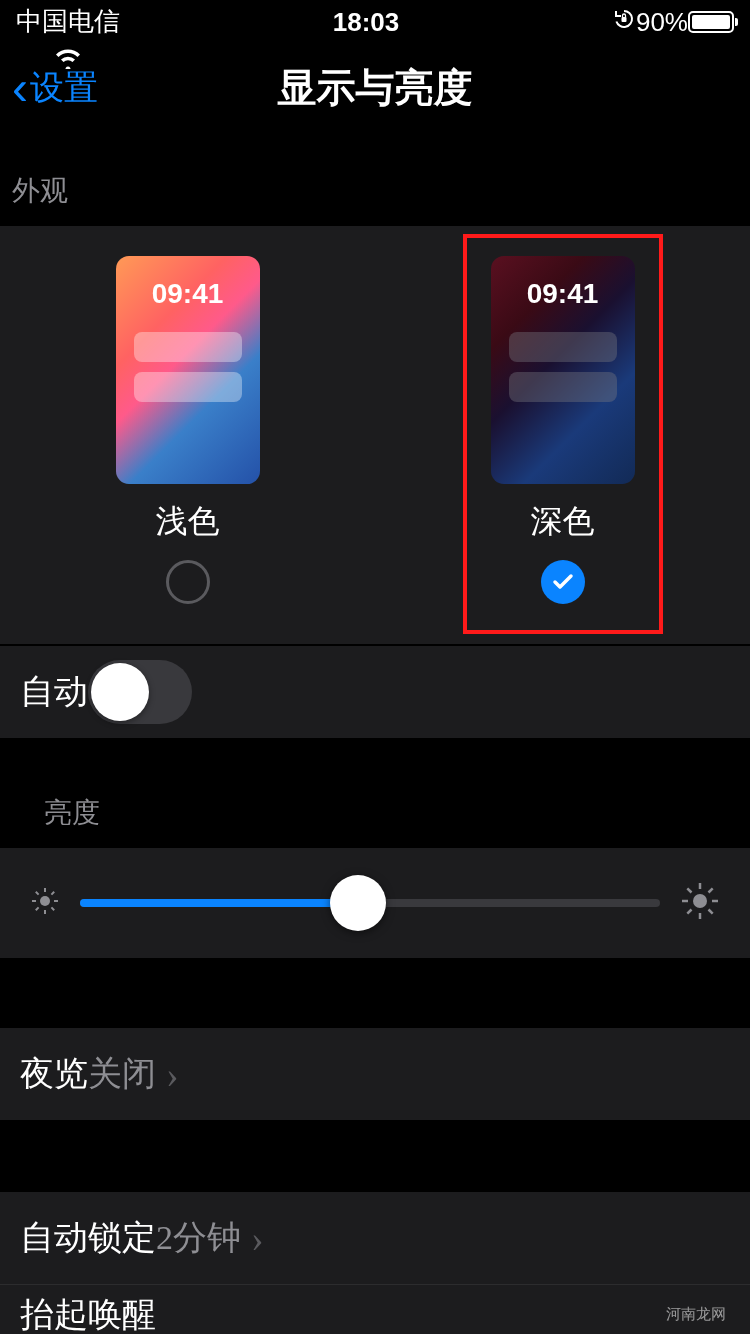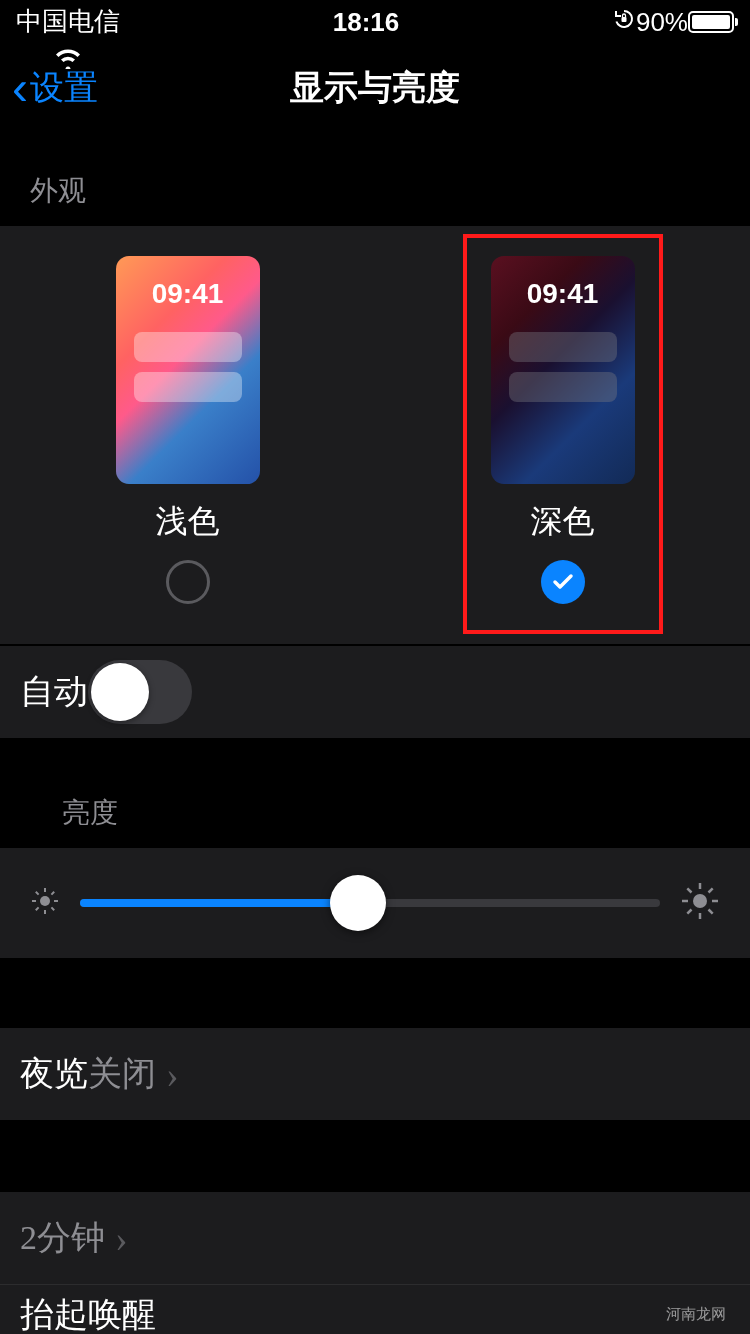--- a/index.html
+++ b/index.html
@@ -39,24 +39,24 @@
     
     .nav-bar {
       height: 88px;
       display:flex;
       align-items:center;
       position:relative;
       padding:0 12px;
     }
     .back-btn { display:flex; align-items:center; color:#0a84ff; font-size:34px; gap:2px; }
     .back-chevron { font-size:48px; font-weight:300; line-height:1; }
-    .nav-title { position:absolute; left:50%; transform:translateX(-50%); font-size:34px; font-weight:600; color:#fff; }
-
-    
-    .section-header { padding: 40px 30px 16px; color:#8e8e93; font-size:28px; }
+    .nav-title { position:absolute; left:50%; transform:translateX(-50%); font-size:39px; font-weight:600; color:#fff; }
+
+    
+    .section-header { padding: 40px 12px 16px; color:#8e8e93; font-size:28px; }
 
     
     .appearance-panel { background:#1c1c1e; padding:30px 0 40px; display:flex; justify-content:space-around; }
     .appearance-option { display:flex; flex-direction:column; align-items:center; gap:16px; position:relative; }
     .highlight-box { position:absolute; top:-22px; left:-28px; right:-28px; bottom:-30px; border:4px solid #ff1a1a; pointer-events:none; }
     .phone-preview {
       width: 144px; height: 228px; border-radius: 13px; overflow:hidden; position:relative;
     }
     .phone-preview.light { background: linear-gradient(135deg, #ff9a56 0%, #ff6262 30%, #ff5a8a 45%, #3a7fc9 65%, #2451a8 100%); }
     .phone-preview.dark  { background: linear-gradient(135deg, #5a1020 0%, #3a0a15 25%, #1a1030 45%, #1a3a7a 70%, #122a56 100%); }
@@ -114,21 +114,21 @@
         <span></span>
         <span></span>
       </span>
     <span>中国电信</span>
     <span class="wifi-icon">
       <svg width="28" height="22" viewBox="0 0 28 22">
           <path d="M14 19.5 a2.5 2.5 0 1 0 0.001 0 Z M7 12.5 a10 10 0 0 1 14 0 l-2.5 2.5 a6.5 6.5 0 0 0 -9 0 Z M2 7.5 a17 17 0 0 1 24 0 l-2.5 2.5 a13.5 13.5 0 0 0 -19 0 Z" fill="#fff"></path>
         </svg>
     </span>
   </div>
-  <div style="font-weight:600;">18:16</div>
+  <div style="font-weight:600;">18:03</div>
   <div class="status-right">
     <span>
       <svg width="24" height="24" viewBox="0 0 24 24">
           <path d="M12 4a8 8 0 1 1-7.6 10.5" stroke="#fff" stroke-width="2" fill="none"></path>
           <path d="M4 4v5h5" stroke="#fff" stroke-width="2" fill="none"></path>
           <rect x="9.5" y="10" width="5" height="5" rx="1" fill="#fff"></rect>
           <path d="M10.5 10 v-1.5 a1.5 1.5 0 0 1 3 0 V10" stroke="#fff" stroke-width="1.3" fill="none"></path>
         </svg>
     </span>
     <span>90%</span>
@@ -233,20 +233,21 @@
   <div class="right">
     <span class="value">关闭</span>
     <span class="chevron-right">›</span>
   </div>
 </div>
 
 <div class="gap-bg"></div>
 
 <div class="row-group">
   <div class="row">
+    <span>自动锁定</span>
     <div class="right">
       <span class="value">2分钟</span>
       <span class="chevron-right">›</span>
     </div>
   </div>
   <div class="row" style="min-height:60px;">
     <span>抬起唤醒</span>
   </div>
 </div>
 

